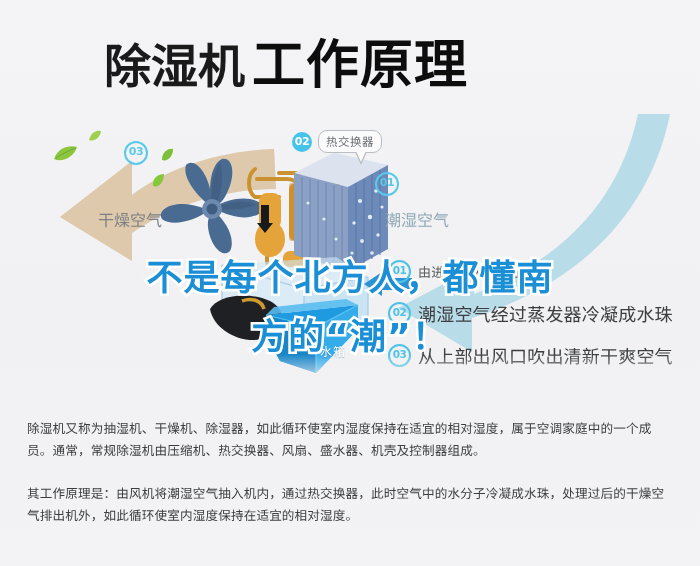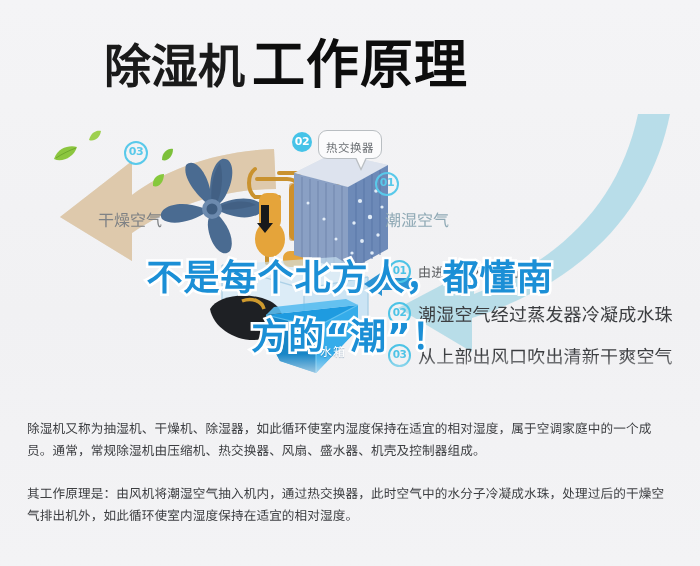--- a/index.html
+++ b/index.html
@@ -141,21 +141,21 @@
     z-index: 22;
   }
   .lbl-blue { color: #8fa9b5; font-family: Liberation Mono, monospace; }
 
   .bubble {
     position: absolute;
     z-index: 23;
     background: #fbfbfc;
     border: 1.4px solid #b9bec2;
     border-radius: 9px;
-    padding: 8px 7px 3px 7px;
+    padding: 2px 7px 3px 7px;
     font-size: 11.5px;
     color: #6a6e72;
     white-space: nowrap;
     letter-spacing: 0.5px;
   }
   .bubble::after {
     content: "";
     position: absolute;
     left: 36px; bottom: -13px;
     width: 0; height: 0;

